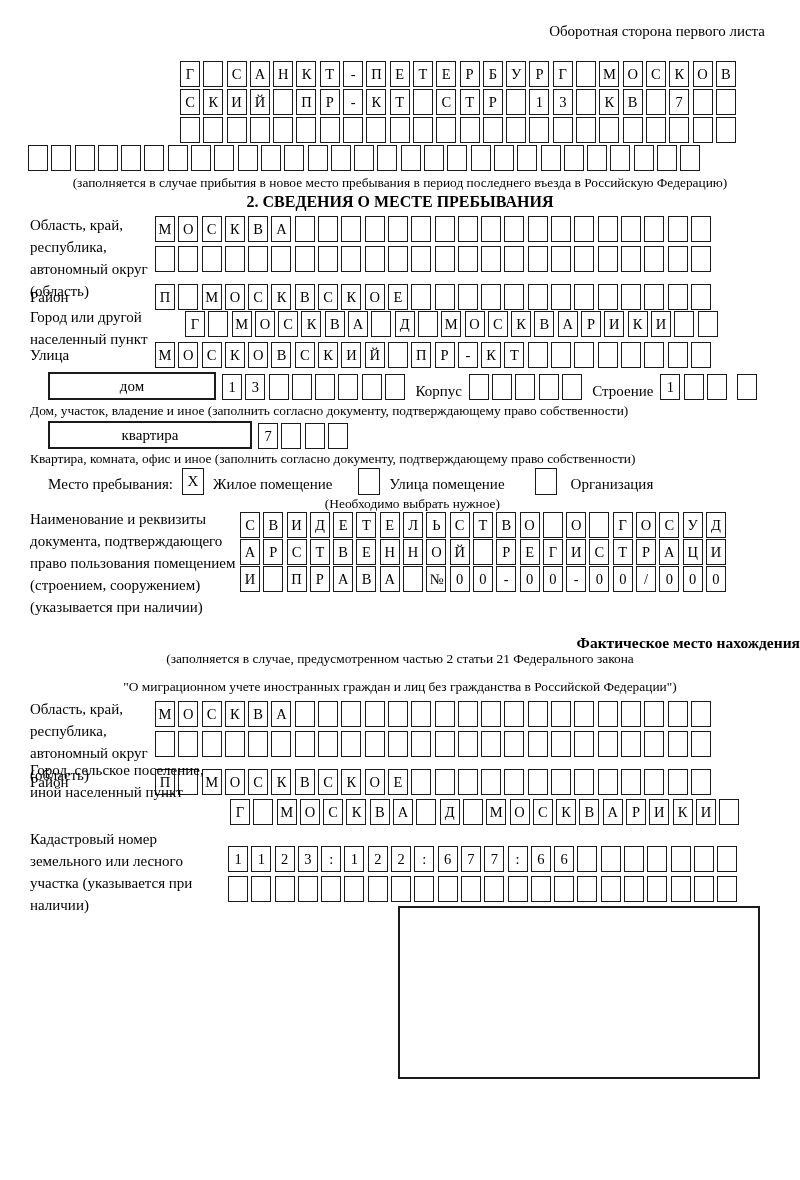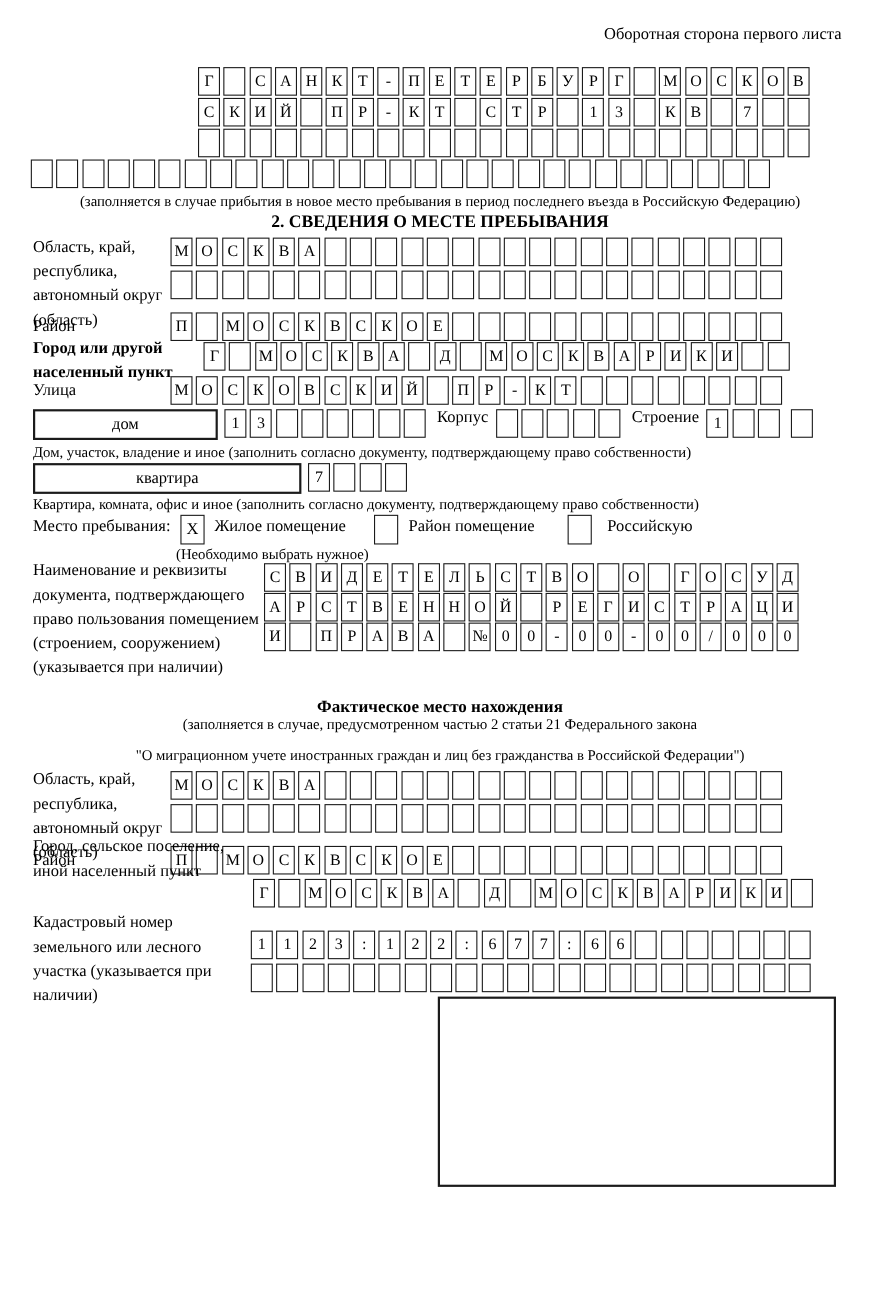--- a/index.html
+++ b/index.html
@@ -2,31 +2,31 @@
 <html><head>
 <meta charset="utf-8">
 <style>
   html,body{margin:0;padding:0;background:#fff;}
   .page{position:relative;width:800px;height:1180px;background:#fff;color:#000;
         font-family:"Liberation Serif",serif;overflow:hidden;}
   .abs{position:absolute;}
   .label{font-size:15px;line-height:1.47;}
   .caption{font-size:13.4px;line-height:1.4;}
   .title{font-weight:bold;font-size:16px;text-align:center;width:100%;}
-  .subtitle{font-weight:bold;font-size:15.5px;text-align:center;width:100%;}
+  .subtitle{font-weight:bold;font-size:15.5px;text-align:right;width:100%;}
   .center{text-align:center;width:100%;}
   .cellrow{display:flex;align-items:flex-start;}
   .cell{flex:0 0 auto;box-sizing:content-box;width:18px;height:24px;border:1.8px solid #1b1b1b;
         margin-right:3.3px;display:inline-flex;align-items:center;justify-content:center;
         font-size:14.5px;background:#fff;}
   .checkbox{flex:0 0 auto;box-sizing:content-box;width:20px;height:25px;border:1.8px solid #1b1b1b;
         display:inline-flex;align-items:center;justify-content:center;font-size:15px;background:#fff;}
   .bigbox{box-sizing:border-box;border:2px solid #1b1b1b;height:28px;display:flex;
         align-items:center;justify-content:center;font-size:15px;background:#fff;flex:0 0 auto;}
-  .inline-row{display:flex;align-items:flex-start;}
+  .inline-row{display:flex;align-items:flex-end;margin-left:18px;}
   .mid-label{font-size:15px;margin:0 7px;white-space:nowrap;}
   .stampbox{box-sizing:border-box;border:2px solid #1b1b1b;background:#fff;}
 </style>
 </head>
 <body>
 
 <div class="page">
 
   <div class="abs label" style="top:20px;right:35px;">Оборотная сторона первого листа</div>
 
@@ -218,21 +218,21 @@
       <span class="cell"></span>
       <span class="cell"></span>
       <span class="cell"></span>
       <span class="cell"></span>
       <span class="cell"></span>
       <span class="cell"></span>
       <span class="cell"></span>
       <span class="cell"></span>
     </div>
 
-  <div class="abs label" style="left:30px;top:306px;width:155px;font-weight:bold;">Город или другой населенный пункт</div>
+  <div class="abs label" style="left:30px;top:306px;width:155px;">Город или другой населенный пункт</div>
   <div class="abs cellrow" style="left:185px;top:311px;">
       <span class="cell">Г</span>
       <span class="cell"></span>
       <span class="cell">М</span>
       <span class="cell">О</span>
       <span class="cell">С</span>
       <span class="cell">К</span>
       <span class="cell">В</span>
       <span class="cell">А</span>
       <span class="cell"></span>
@@ -306,40 +306,40 @@
         <span class="cell"></span>
         <span class="cell"></span>
       </div>
     <div class="cellrow" style="margin-left:7px;">
         <span class="cell"></span>
       </div>
   </div>
   <div class="abs caption" style="left:30px;top:402px;">Дом, участок, владение и иное (заполнить согласно документу, подтверждающему право собственности)</div>
 
   <div class="abs inline-row" style="left:30px;top:421px;">
-    <div class="bigbox" style="width:244px;margin-right:6px;">квартира</div>
+    <div class="bigbox" style="width:204px;margin-right:6px;">квартира</div>
     <div class="cellrow">
         <span class="cell">7</span>
         <span class="cell"></span>
         <span class="cell"></span>
         <span class="cell"></span>
       </div>
   </div>
   <div class="abs caption" style="left:30px;top:450px;">Квартира, комната, офис и иное (заполнить согласно документу, подтверждающему право собственности)</div>
 
   <div class="abs inline-row" style="left:30px;top:468px;">
     <span class="label">Место пребывания:</span>
     <span class="checkbox" style="margin-left:9px;">X</span>
     <span class="label" style="margin-left:9px;">Жилое помещение</span>
     <span class="checkbox" style="margin-left:26px;"></span>
-    <span class="label" style="margin-left:9px;">Район помещение</span>
+    <span class="label" style="margin-left:9px;">Улица помещение</span>
     <span class="checkbox" style="margin-left:30px;"></span>
-    <span class="label" style="margin-left:14px;">Российскую</span>
+    <span class="label" style="margin-left:14px;">Организация</span>
   </div>
-  <div class="abs caption" style="left:160px;top:495px;width:340px;text-align:left;">(Необходимо выбрать нужное)</div>
+  <div class="abs caption" style="left:160px;top:495px;width:340px;text-align:right;">(Необходимо выбрать нужное)</div>
 
   <div class="abs label" style="left:30px;top:508px;width:208px;">Наименование и реквизиты документа, подтверждающего право пользования помещением (строением, сооружением) (указывается при наличии)</div>
   <div class="abs cellrow" style="left:240px;top:512px;">
       <span class="cell">С</span>
       <span class="cell">В</span>
       <span class="cell">И</span>
       <span class="cell">Д</span>
       <span class="cell">Е</span>
       <span class="cell">Т</span>
       <span class="cell">Е</span>

